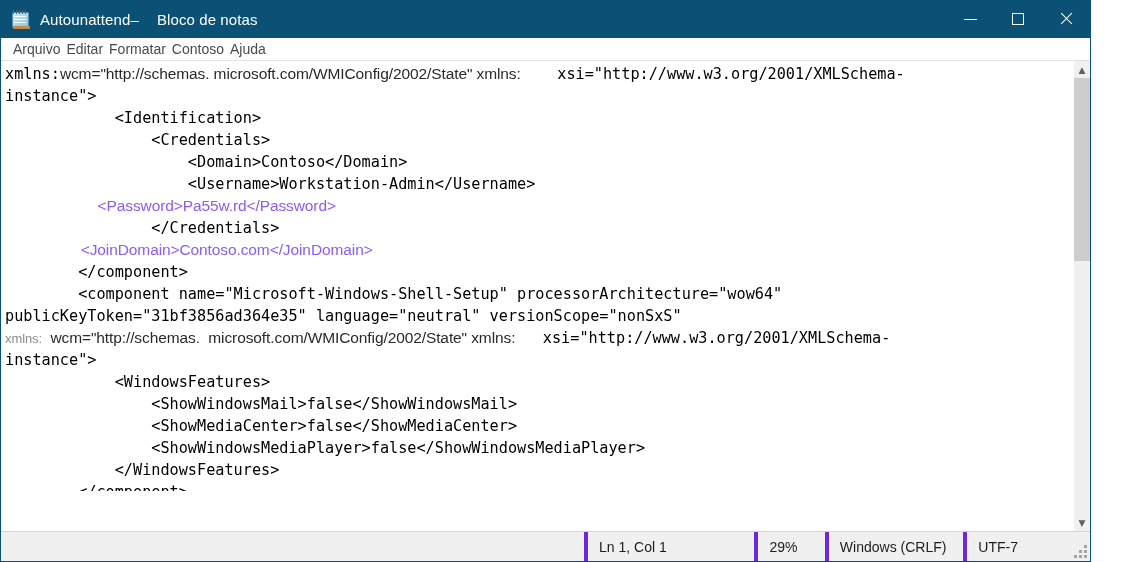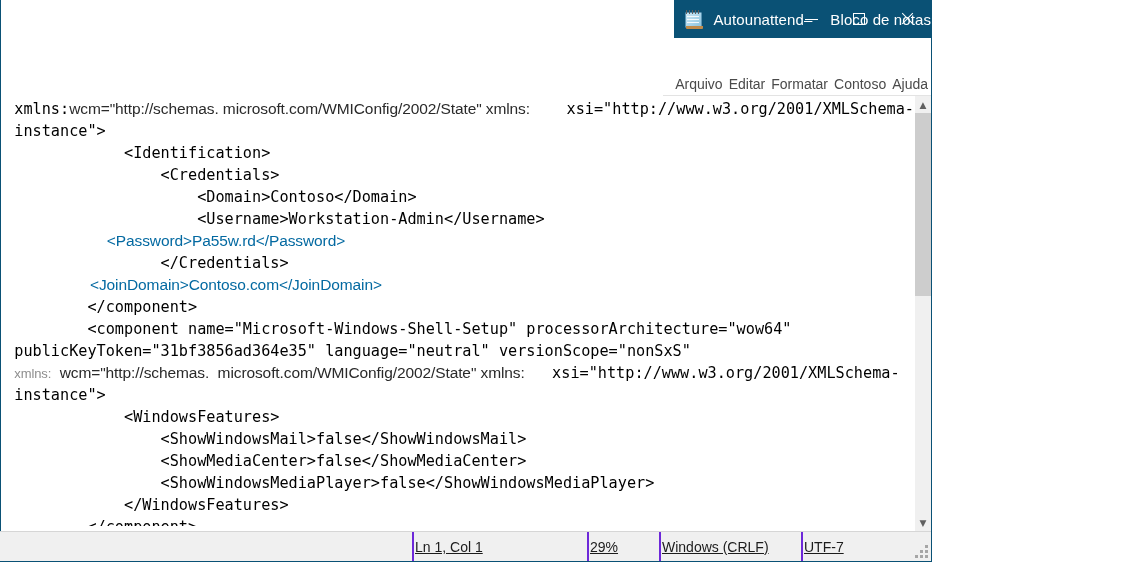--- a/index.html
+++ b/index.html
@@ -3,28 +3,27 @@
 <meta charset="utf-8">
 <style>
   * { box-sizing: border-box; margin: 0; padding: 0; }
   html, body {
     width: 1142px; height: 562px;
     font-family: "Liberation Sans", sans-serif;
     background: #ffffff;
     overflow: hidden;
   }
   #window {
-    width: 932px; height: 562px;
+    width: 1091px; height: 562px;
     position: relative;
     background: #ffffff;
     border: 1px solid #0a5175;
     border-top: none;
     display: flex;
     flex-direction: column;
-    align-items: flex-end;
   }
 
   
   #titlebar {
     height: 38px;
     background: #0a5175;
     display: flex;
     align-items: center;
     flex: 0 0 auto;
     position: relative;
@@ -99,21 +98,20 @@
 
   
   #menubar {
     height: 23px;
     background: #ffffff;
     display: flex;
     align-items: center;
     padding-left: 9px;
     flex: 0 0 auto;
     border-bottom: 1px solid #e3e3e3;
-    margin-top: 35px;
   }
   .menu-item {
     font-size: 14px;
     color: #4a4a4a;
     padding: 0 3px;
     white-space: pre;
     line-height: 21px;
   }
 
   
@@ -139,21 +137,21 @@
     font-size: 15.2px;
     color: #000000;
     padding-left: 4px;
   }
   
   .run-mono  { font-family: "DejaVu Sans Mono", monospace; color:#000; font-size:15.2px; }
   .run-sans  { font-family: "Liberation Sans", sans-serif; color:#2a2a2a; font-size:15.5px; letter-spacing:-.1px;}
   .run-graysm{ font-family: "Liberation Sans", sans-serif; color:#8d8d8d; font-size:13px; letter-spacing:-.1px;}
   .line-gray {
     font-family: "Liberation Sans", sans-serif;
-    color: #0369a1;
+    color: #8b5cf6;
     font-size: 15.5px;
     letter-spacing: -.1px;
   }
   .clipline {
     height: 10px; overflow: hidden;
   }
 
   
   #vscroll {
     width: 17px;
@@ -188,24 +186,23 @@
     display: flex;
     align-items: center;
     position: relative;
     font-size: 14px;
     color: #1c1c1c;
   }
   .status-spacer { width: 600px; height: 100%; }
   .status-cell {
     height: 100%;
     display: flex; align-items: center;
-    padding-left: 1px;
-    border-left: 2px solid #6d28d9;
-    white-space: pre;
-    text-decoration: underline;
+    padding-left: 11px;
+    border-left: 4px solid #6d28d9;
+    white-space: pre;
   }
   #cell-ln   { width: 175px; }
   #cell-zoom { width: 72px; }
   #cell-eol  { width: 142px; }
   #cell-enc  { width: 130px; }
   #resize-grip {
     position: absolute; right: 3px; bottom: 3px;
     width: 13px; height: 13px;
   }
   #resize-grip i {

